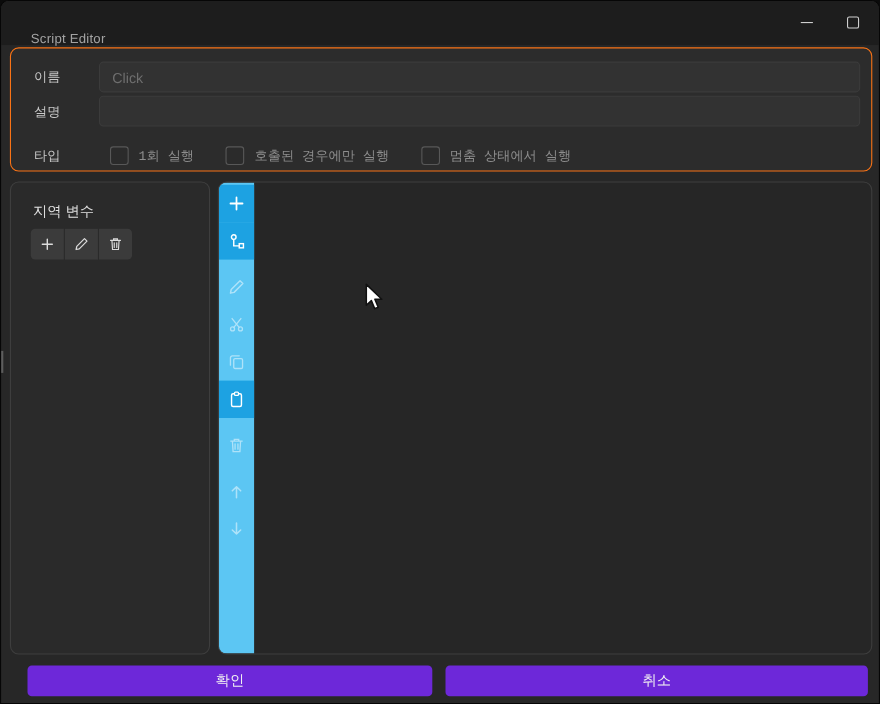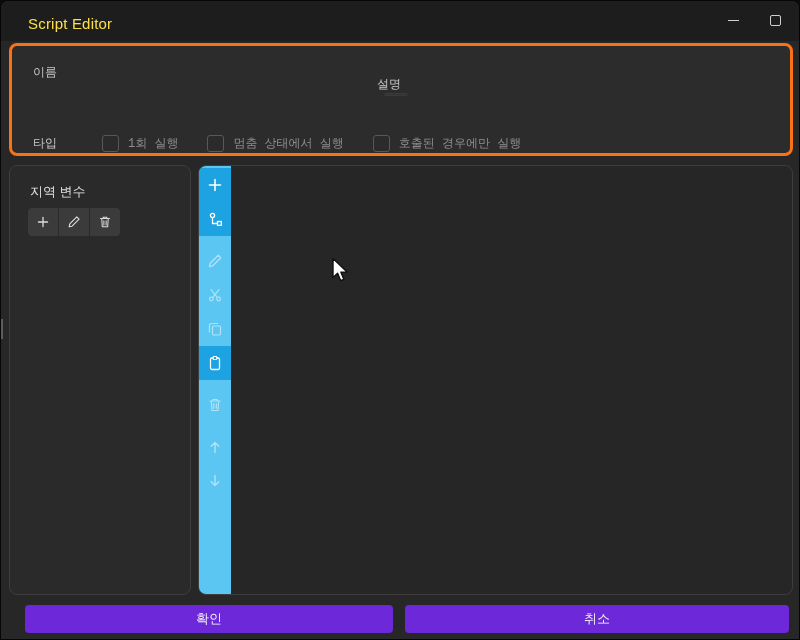--- a/index.html
+++ b/index.html
@@ -4,33 +4,33 @@
 <style>
   * { margin:0; padding:0; box-sizing:border-box; }
   html,body { background:#0b0b0b; }
   body { font-family:"Liberation Sans","DejaVu Sans",sans-serif; }
 
   .window { position:relative; width:800px; height:640px; background:#272727;
             border:1px solid #060606; border-radius:8px 8px 0 0; overflow:hidden; }
 
   
   .titlebar { position:absolute; top:0; left:0; right:0; height:40px; background:#1d1d1d; }
-  .title { position:absolute; left:27px; top:14px; font-size:15px; color:#fde047; letter-spacing:.2px; }
+  .title { position:absolute; left:27px; top:27px; font-size:12px; color:#a3a3a3; letter-spacing:.2px; }
   .win-btn { position:absolute; top:2px; width:44px; height:34px; display:flex; align-items:center; justify-content:center; cursor:default; }
   .btn-min { right:44px; }
   .btn-max { right:2px; }
   .min-glyph { width:11px; height:1px; background:#cfcfcf; }
   .max-glyph { width:11px; height:11px; border:1px solid #cfcfcf; border-radius:2px; }
 
   
   .form-panel { position:absolute; left:8px; top:42px; width:784px; height:113px;
-                background:#2c2c2c; border:3px solid #f97316; border-radius:8px; }
+                background:#2c2c2c; border:1px solid #f97316; border-radius:8px; }
   .form-row { position:absolute; left:0; right:10px; display:flex; align-items:center; }
   .row-name { top:12px; height:28px; }
-  .row-desc { top:30px; height:20px;flex-direction:column; }
+  .row-desc { top:47px; height:20px; }
   .row-type { top:82px; height:30px;font-family:Liberation Mono, monospace; }
   .form-label { width:80px; padding-left:21px; font-size:12px; color:#c9c9c9; flex:0 0 auto; }
   .form-input { flex:1; height:28px; background:#323232; border:1px solid #3b3b3b; border-radius:4px;
                 color:#6e6e6e; font-size:13px; padding:0 11px; display:flex; align-items:center; overflow:hidden; }
   .checkbox-group { flex:1; display:flex; gap:29px; align-items:center; padding-left:10px; }
   .checkbox-item { display:flex; align-items:center; gap:9px; }
   .checkbox-box { width:17px; height:17px; border:1px solid #585858; border-radius:3px; background:#2b2b2b; flex:0 0 auto; }
   .checkbox-label { font-size:12px; color:#8d8d8d; white-space:nowrap; }
 
   
@@ -75,39 +75,40 @@
       <span class="min-glyph"></span>
     </div>
     <div class="win-btn btn-max">
       <span class="max-glyph"></span>
     </div>
   </div>
 
   <div class="form-panel">
     <div class="form-row row-name">
       <span class="form-label">이름</span>
+      <div class="form-input">Click</div>
     </div>
     <div class="form-row row-desc">
       <span class="form-label">설명</span>
       <div class="form-input"></div>
     </div>
     <div class="form-row row-type">
       <span class="form-label">타입</span>
       <div class="checkbox-group">
         <div class="checkbox-item">
           <span class="checkbox-box"></span>
           <span class="checkbox-label">1회 실행</span>
         </div>
         <div class="checkbox-item">
           <span class="checkbox-box"></span>
-          <span class="checkbox-label">멈춤 상태에서 실행</span>
+          <span class="checkbox-label">호출된 경우에만 실행</span>
         </div>
         <div class="checkbox-item">
           <span class="checkbox-box"></span>
-          <span class="checkbox-label">호출된 경우에만 실행</span>
+          <span class="checkbox-label">멈춤 상태에서 실행</span>
         </div>
       </div>
     </div>
   </div>
 
   <div class="vars-panel">
     <span class="vars-title">지역 변수</span>
     <div class="vars-actions">
       <div class="vars-btn">
         <svg width="14" height="14" viewBox="0 0 16 16">

